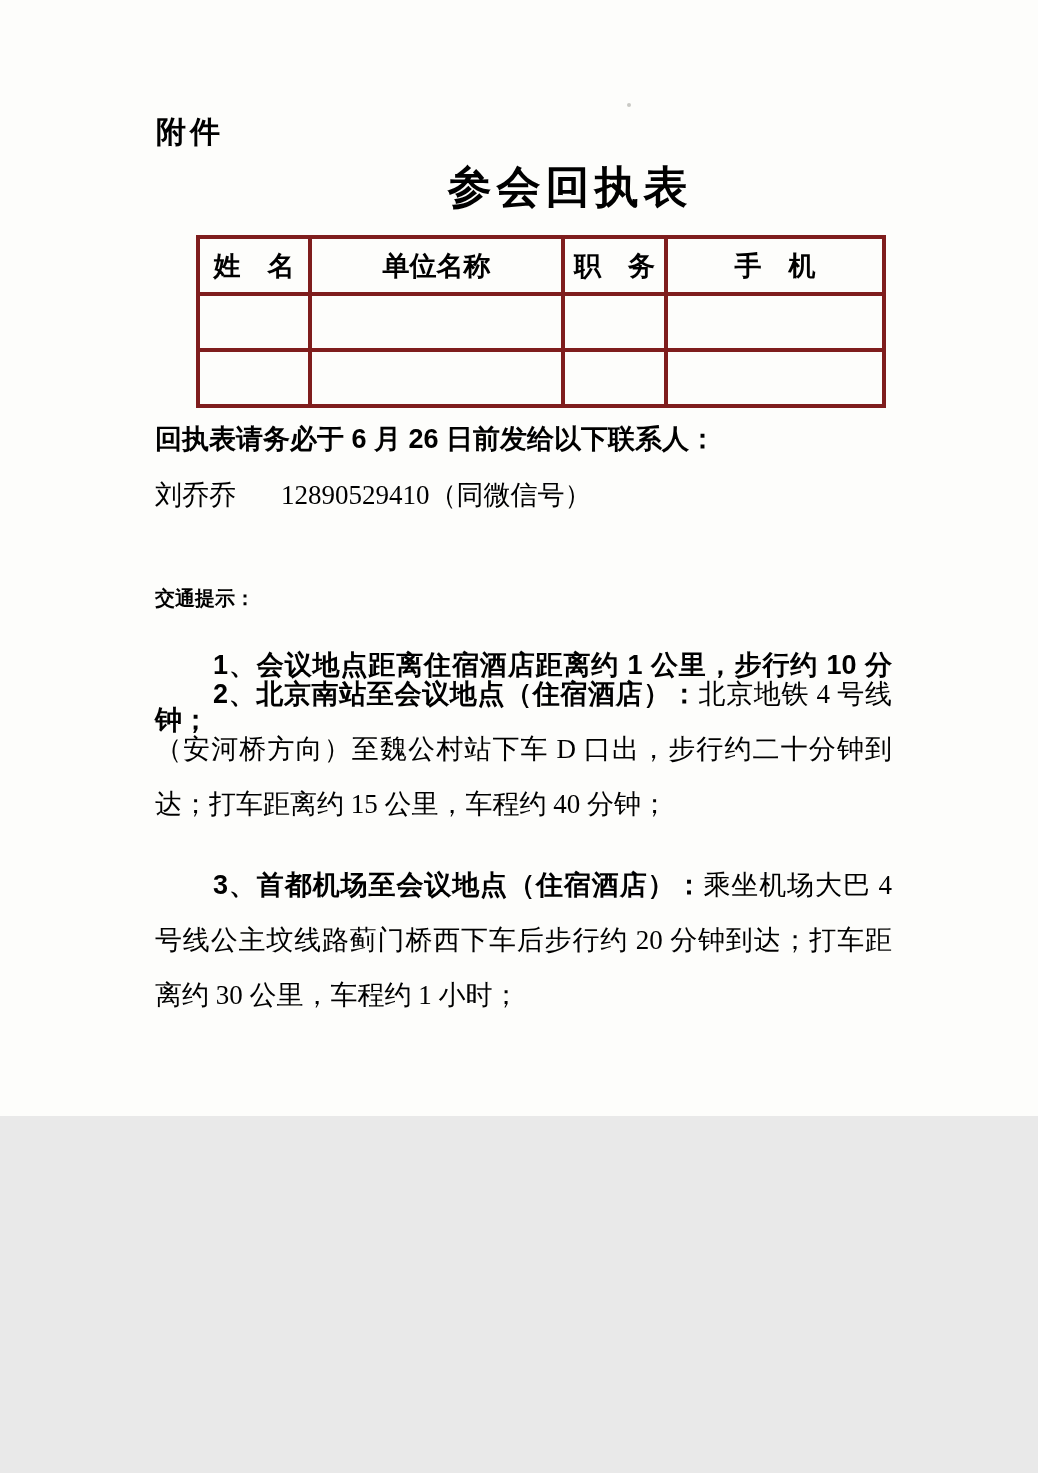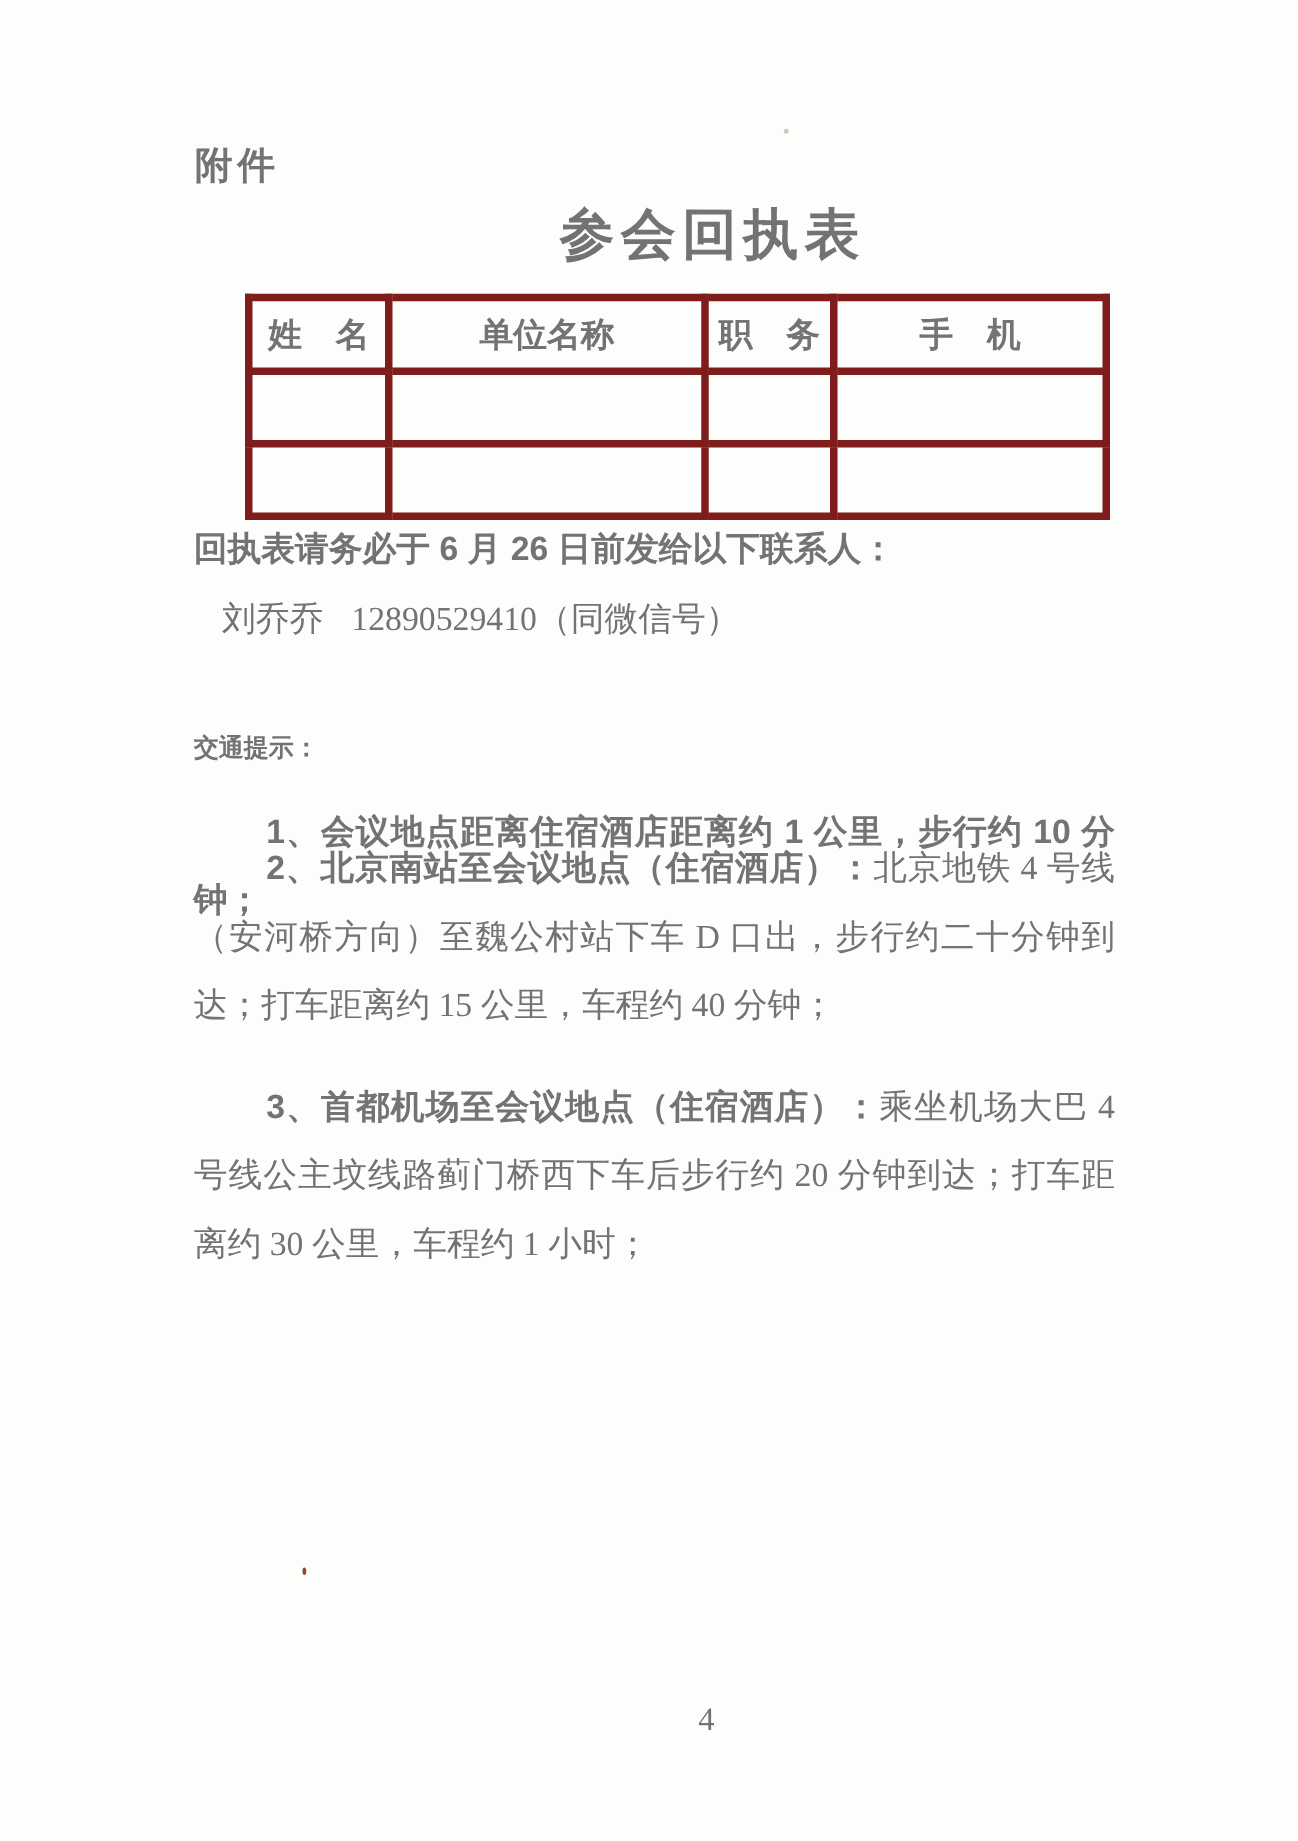--- a/index.html
+++ b/index.html
@@ -3,23 +3,23 @@
 <meta charset="utf-8">
 <style>
   html, body { margin: 0; padding: 0; }
   body {
     width: 1038px; height: 1473px;
     background: #e9e9e9;
     font-family: "Liberation Serif", "DejaVu Serif", serif;
   }
   .page {
     position: relative;
-    width: 1038px; height: 1473px;
+    width: 1038px; height: 1116px;
     background: #fdfdfb;
-    color: #737373;
+    color: #000000;
     overflow: hidden;
   }
   .abs { position: absolute; }
   .hei { font-family: "Liberation Sans", "DejaVu Sans", sans-serif; font-weight: 700; }
   .fang { font-family: "Liberation Serif", "DejaVu Serif", serif; font-weight: 400; }
 
   .attachment {
     left: 156px; top: 112px;
     font-size: 30px; font-weight: 600;
     letter-spacing: 4px;
@@ -31,21 +31,21 @@
     letter-spacing: 5px;
   }
 
   table.reply-table {
     position: absolute;
     left: 196px; top: 235px;
     border-collapse: collapse;
     table-layout: fixed;
   }
   table.reply-table th, table.reply-table td {
-    border: 6px solid #7f1d1d;
+    border: 4px solid #7f1d1d;
     padding: 0;
     background: #fdfdfb;
   }
   table.reply-table th {
     height: 53px;
     font-family: "Liberation Sans", "DejaVu Sans", sans-serif;
     font-weight: 700;
     font-size: 27px;
     text-align: center;
     vertical-align: middle;
@@ -59,21 +59,21 @@
   .notice {
     left: 155px; top: 421px; width: 740px;
     font-size: 27px;
   }
   .contact-row {
     left: 155px; width: 740px;
     font-size: 27px;
   }
   .contact-row.c1 { top: 477px; }
   .contact-row.c2 { top: 530px; }
-  .contact-name { display: inline-block; width: 126px; text-align: center; }
+  .contact-name { display: inline-block; width: 126px; }
 
   .traffic-heading {
     left: 155px; top: 585px;
     font-size: 20px;
   }
   .traffic-item {
     left: 155px; width: 737px;
     font-size: 27px;
     line-height: 55px;
     text-align: justify;

